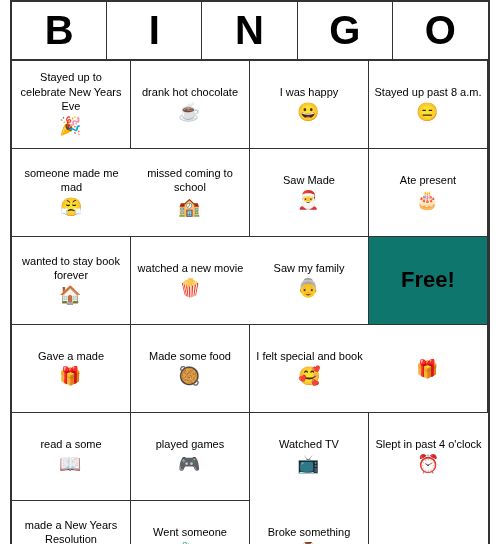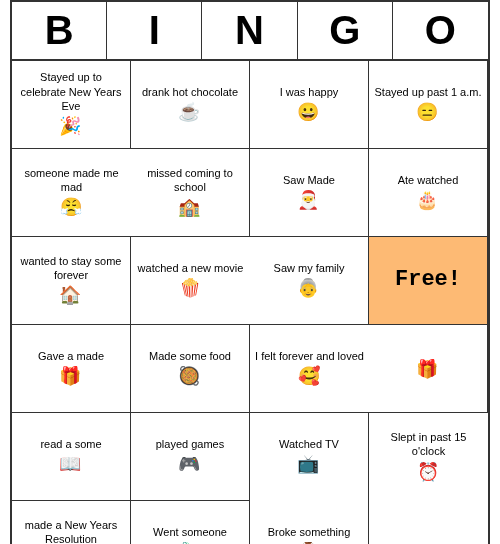--- a/index.html
+++ b/index.html
@@ -54,22 +54,21 @@
       font-size: 11px;
     }
     .bingo-cell .cell-emoji {
       font-size: 18px;
       display: block;
       margin-top: 2px;
     }
     .free-cell {
       font-size: 22px;
       font-weight: bold;
-      background: #fdba74;
-      font-family: Liberation Mono, monospace;
+      background: #0f766e;
     }
     .free-cell .cell-text { font-size: 22px; font-weight: bold; }
   </style>
 </head>
 <body>
 
 <div class="bingo-card">
   <div class="bingo-header">
   <div class="bingo-letter">B</div>
       <div class="bingo-letter">I</div>
@@ -84,41 +83,41 @@
       </div>
       <div class="bingo-cell">
         <span class="cell-text">drank hot chocolate</span>
         <span class="cell-emoji">☕</span>
       </div>
       <div class="bingo-cell">
         <span class="cell-text">I was happy</span>
         <span class="cell-emoji">😀</span>
       </div>
       <div class="bingo-cell">
-        <span class="cell-text">Stayed up past 1 a.m.</span>
+        <span class="cell-text">Stayed up past 8 a.m.</span>
         <span class="cell-emoji">😑</span>
       </div>
       <div class="bingo-cell">
         <span class="cell-text">someone made me mad</span>
         <span class="cell-emoji">😤</span>
       </div>
       <div class="bingo-cell">
         <span class="cell-text">missed coming to school</span>
         <span class="cell-emoji">🏫</span>
       </div>
       <div class="bingo-cell">
         <span class="cell-text">Saw Made</span>
         <span class="cell-emoji">🎅</span>
       </div>
       <div class="bingo-cell">
-        <span class="cell-text">Ate watched</span>
+        <span class="cell-text">Ate present</span>
         <span class="cell-emoji">🎂</span>
       </div>
       <div class="bingo-cell">
-        <span class="cell-text">wanted to stay some forever</span>
+        <span class="cell-text">wanted to stay book forever</span>
         <span class="cell-emoji">🏠</span>
       </div>
       <div class="bingo-cell">
         <span class="cell-text">watched a new movie</span>
         <span class="cell-emoji">🍿</span>
       </div>
       <div class="bingo-cell">
         <span class="cell-text">Saw my family</span>
         <span class="cell-emoji">👵</span>
       </div>
@@ -127,40 +126,40 @@
       </div>
       <div class="bingo-cell">
         <span class="cell-text">Gave a made</span>
         <span class="cell-emoji">🎁</span>
       </div>
       <div class="bingo-cell">
         <span class="cell-text">Made some food</span>
         <span class="cell-emoji">🥘</span>
       </div>
       <div class="bingo-cell">
-        <span class="cell-text">I felt forever and loved</span>
+        <span class="cell-text">I felt special and book</span>
         <span class="cell-emoji">🥰</span>
       </div>
       <div class="bingo-cell">
         <span class="cell-emoji">🎁</span>
       </div>
       <div class="bingo-cell">
         <span class="cell-text">read a some</span>
         <span class="cell-emoji">📖</span>
       </div>
       <div class="bingo-cell">
         <span class="cell-text">played games</span>
         <span class="cell-emoji">🎮</span>
       </div>
       <div class="bingo-cell">
         <span class="cell-text">Watched TV</span>
         <span class="cell-emoji">📺</span>
       </div>
       <div class="bingo-cell">
-        <span class="cell-text">Slept in past 15 o'clock</span>
+        <span class="cell-text">Slept in past 4 o'clock</span>
         <span class="cell-emoji">⏰</span>
       </div>
       <div class="bingo-cell">
         <span class="cell-text">made a New Years Resolution</span>
         <span class="cell-emoji">📋</span>
       </div>
       <div class="bingo-cell">
         <span class="cell-text">Went someone</span>
         <span class="cell-emoji">🛍️</span>
       </div>

